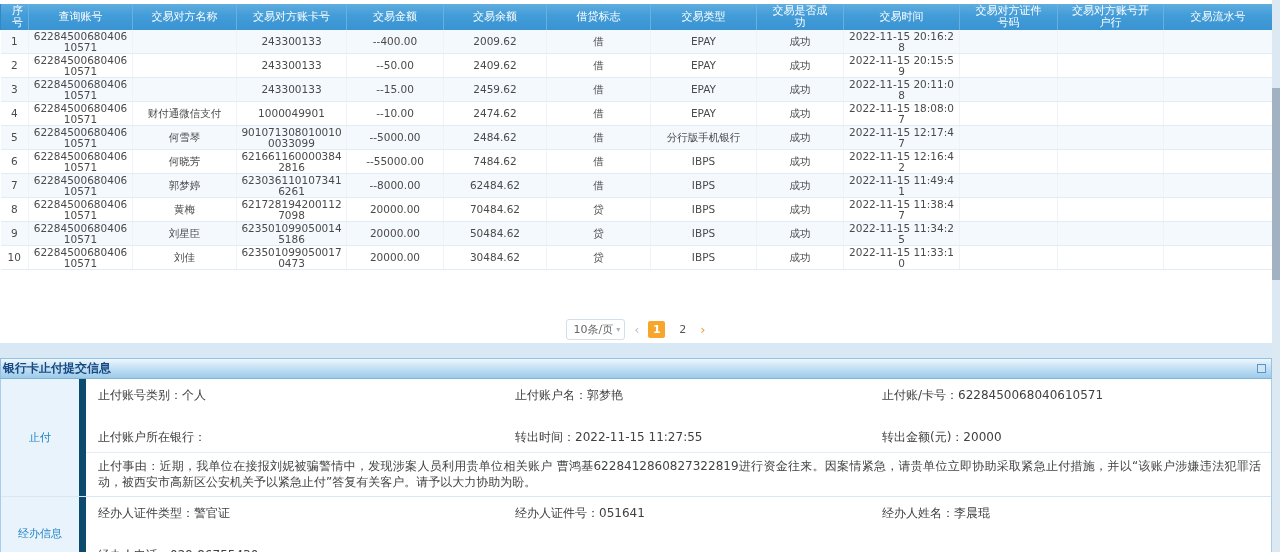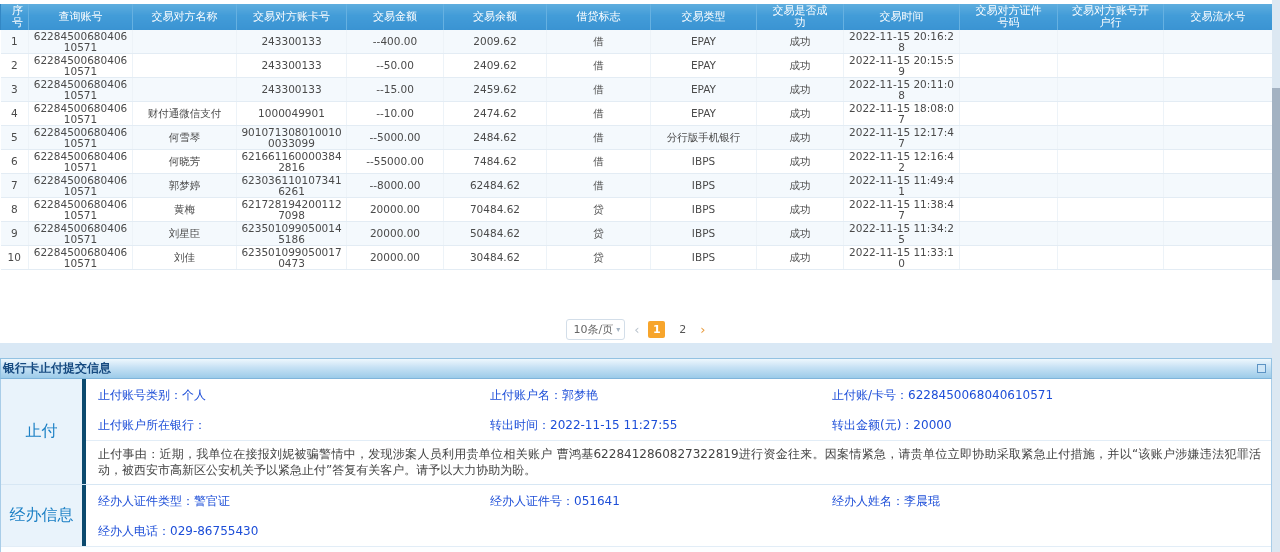--- a/index.html
+++ b/index.html
@@ -54,28 +54,28 @@
   .section-title { font-size: 12px; font-weight: bold; color: #164a80; padding-left: 2px; }
   .collapse-box {
     position: absolute; right: 5px; top: 5px; width: 9px; height: 9px;
     border: 1px solid #5c93c4; background: #cfe6f7;
   }
 
   
   .info-box { width: 1272px; background: #fff; border: 1px solid #a9cde8; border-top: none; }
   .info-row { display: flex; border-bottom: 1px solid #d7e7f4; }
   .info-label {
-    width: 85px; flex: 0 0 85px; background: #e9f3fb; border-right: 4px solid #0c4a6e;
+    width: 85px; flex: 0 0 85px; background: #e9f3fb; border-right: 7px solid #0c4a6e;
     display: flex; align-items: center; justify-content: center;
-    color: #1c80c5; font-size: 16px;
+    color: #1c80c5; font-size: 11px;
   }
   .info-body { flex: 1; }
   .fields-grid {
     display: grid; grid-template-columns: 392px 342px auto;
-    padding: 8px 0 6px 12px; row-gap: 13px; font-size: 12px; color: #1d4ed8;
+    padding: 8px 0 6px 12px; row-gap: 13px; font-size: 12px; color: #404040; gap: 25px;
   }
   .reason-text {
     border-top: 1px solid #e2edf7; padding: 5px 10px 6px 12px;
     font-size: 12px; line-height: 16px; color: #444; text-align: justify;
   }
   .bottom-strip { height: 7px; border-top: 1px solid #e2edf7; background: #fdfeff; }
 
   
   .scrollbar-track { position: absolute; right: 0; top: 0; width: 8px; height: 552px; background: #dce8f2; }
   .scrollbar-thumb { position: absolute; top: 88px; left: 0; width: 8px; height: 192px; background: #a3b2c2; }

